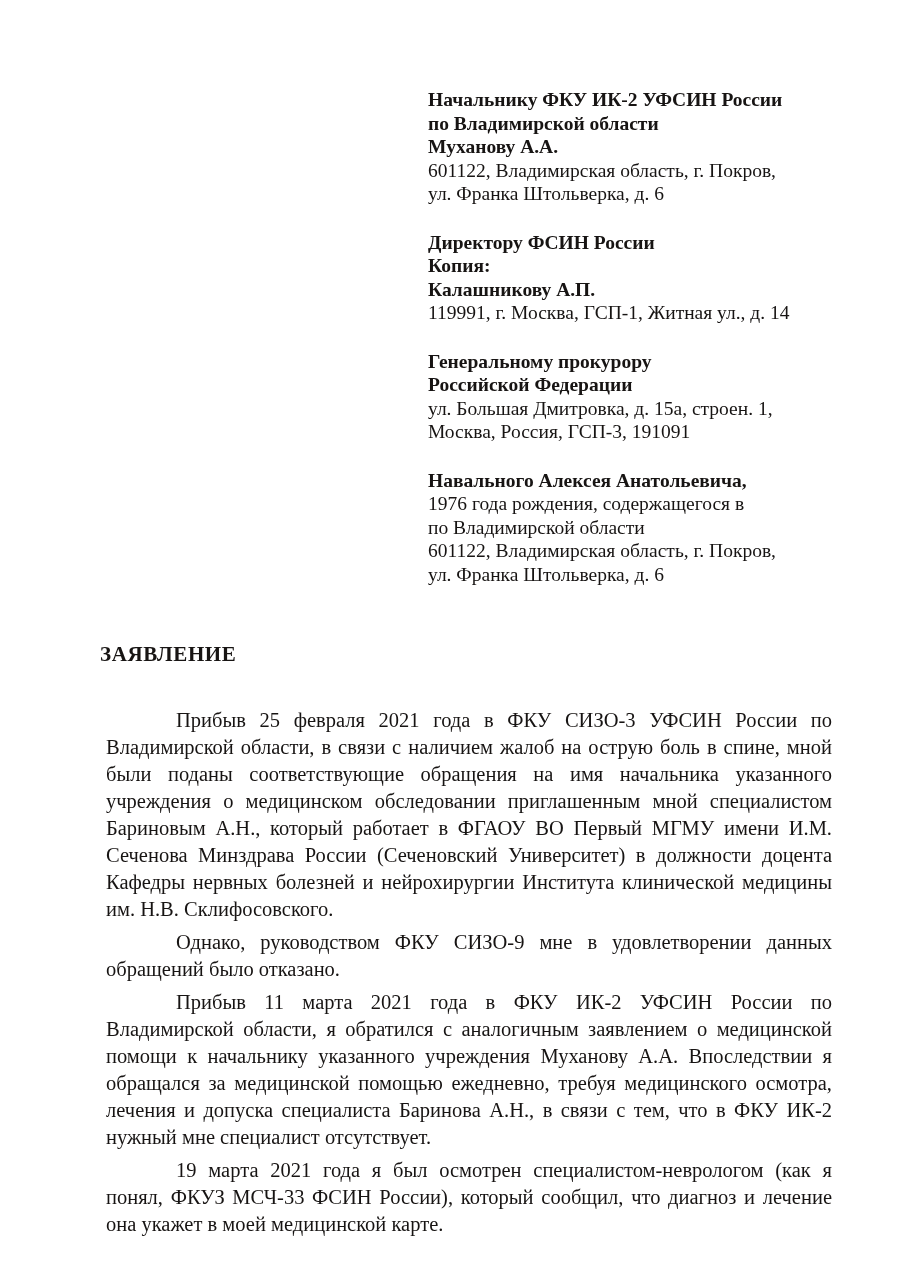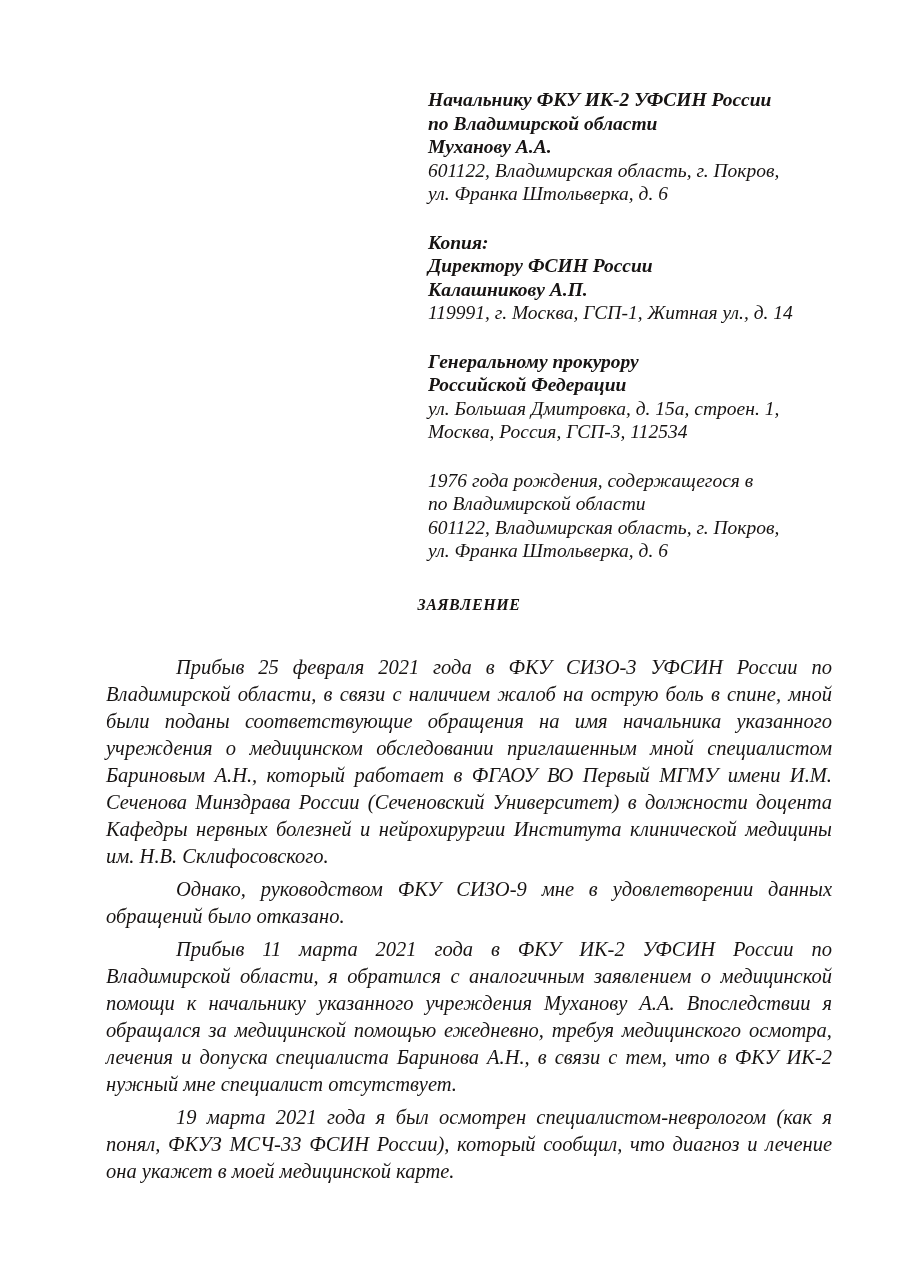--- a/index.html
+++ b/index.html
@@ -14,38 +14,36 @@
     color: #171413;
     overflow: hidden;
     position: relative;
   }
   .page {
     width: 904px;
     height: 1280px;
     background: #ffffff;
     box-sizing: border-box;
     padding-top: 88px;
-    font-style: italic;
   }
   .addr-block {
     margin-left: 428px;
     margin-right: 30px;
     font-size: 19.5px;
     line-height: 23.5px;
   }
   .addr-block + .addr-block {
     margin-top: 25px;
   }
   .addr-line { white-space: nowrap; }
   .bold { font-weight: bold; }
   .doc-title {
-    margin: 33px 66px 0 100px;
-    text-align: center;
+    margin: 56px 66px 0 100px;
     font-weight: bold;
-    font-size: 16px;
+    font-size: 21px;
     letter-spacing: 0.6px;
   }
   .doc-body {
     margin: 40px 66px 0 100px;
     font-size: 20.5px;
     line-height: 27px;
     text-align: justify;
   }
   .doc-body p {
     margin: 6px;
@@ -59,34 +57,35 @@
 
   <div class="addr-block">
     <div class="addr-line bold">Начальнику ФКУ ИК-2 УФСИН России</div>
     <div class="addr-line bold">по Владимирской области</div>
     <div class="addr-line bold">Муханову А.А.</div>
     <div class="addr-line">601122, Владимирская область, г. Покров,</div>
     <div class="addr-line">ул. Франка Штольверка, д. 6</div>
   </div>
 
   <div class="addr-block">
+    <div class="addr-line bold">Директору ФСИН России</div>
     <div class="addr-line bold">Копия:</div>
-    <div class="addr-line bold">Директору ФСИН России</div>
     <div class="addr-line bold">Калашникову А.П.</div>
     <div class="addr-line">119991, г. Москва, ГСП-1, Житная ул., д. 14</div>
   </div>
 
   <div class="addr-block">
     <div class="addr-line bold">Генеральному прокурору</div>
     <div class="addr-line bold">Российской Федерации</div>
     <div class="addr-line">ул. Большая Дмитровка, д. 15а, строен. 1,</div>
-    <div class="addr-line">Москва, Россия, ГСП-3, 112534</div>
+    <div class="addr-line">Москва, Россия, ГСП-3, 191091</div>
   </div>
 
   <div class="addr-block">
+    <div class="addr-line bold">Навального Алексея Анатольевича,</div>
     <div class="addr-line">1976 года рождения, содержащегося в</div>
     <div class="addr-line">по Владимирской области</div>
     <div class="addr-line">601122, Владимирская область, г. Покров,</div>
     <div class="addr-line">ул. Франка Штольверка, д. 6</div>
   </div>
 
   <div class="doc-title">ЗАЯВЛЕНИЕ</div>
 
   <div class="doc-body">
     <p>Прибыв 25 февраля 2021 года в ФКУ СИЗО-3 УФСИН России по Владимирской области, в связи с наличием жалоб на острую боль в спине, мной были поданы соответствующие обращения на имя начальника указанного учреждения о медицинском обследовании приглашенным мной специалистом Бариновым А.Н., который работает в ФГАОУ ВО Первый МГМУ имени И.М. Сеченова Минздрава России (Сеченовский Университет) в должности доцента Кафедры нервных болезней и нейрохирургии Института клинической медицины им. Н.В. Склифосовского.</p>

